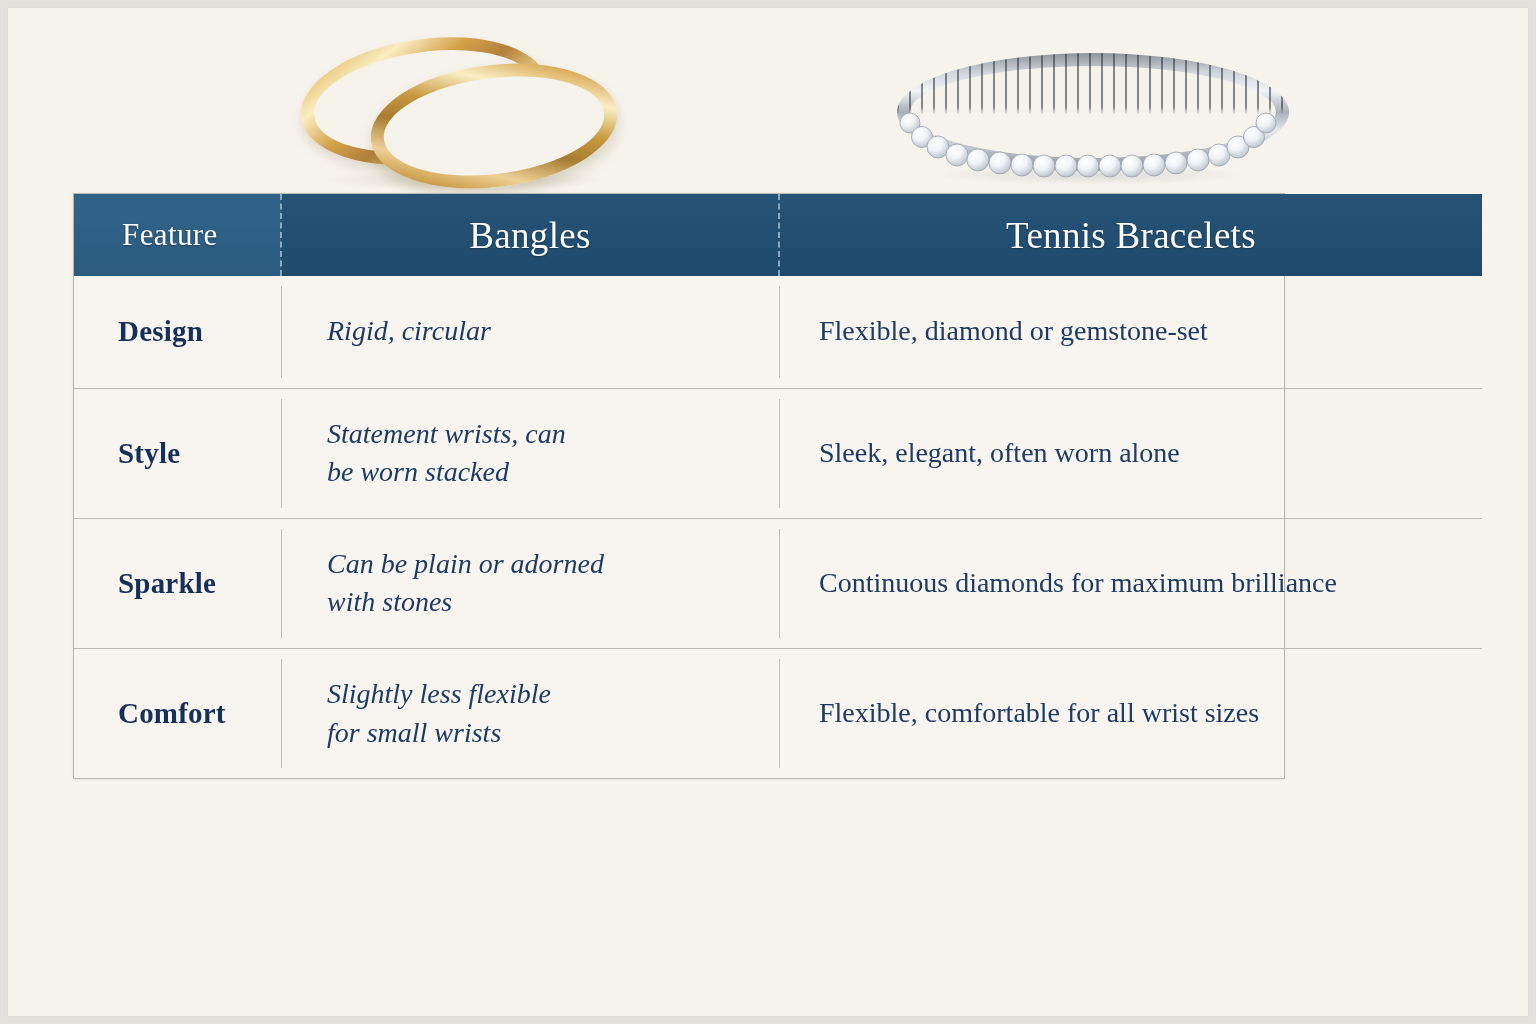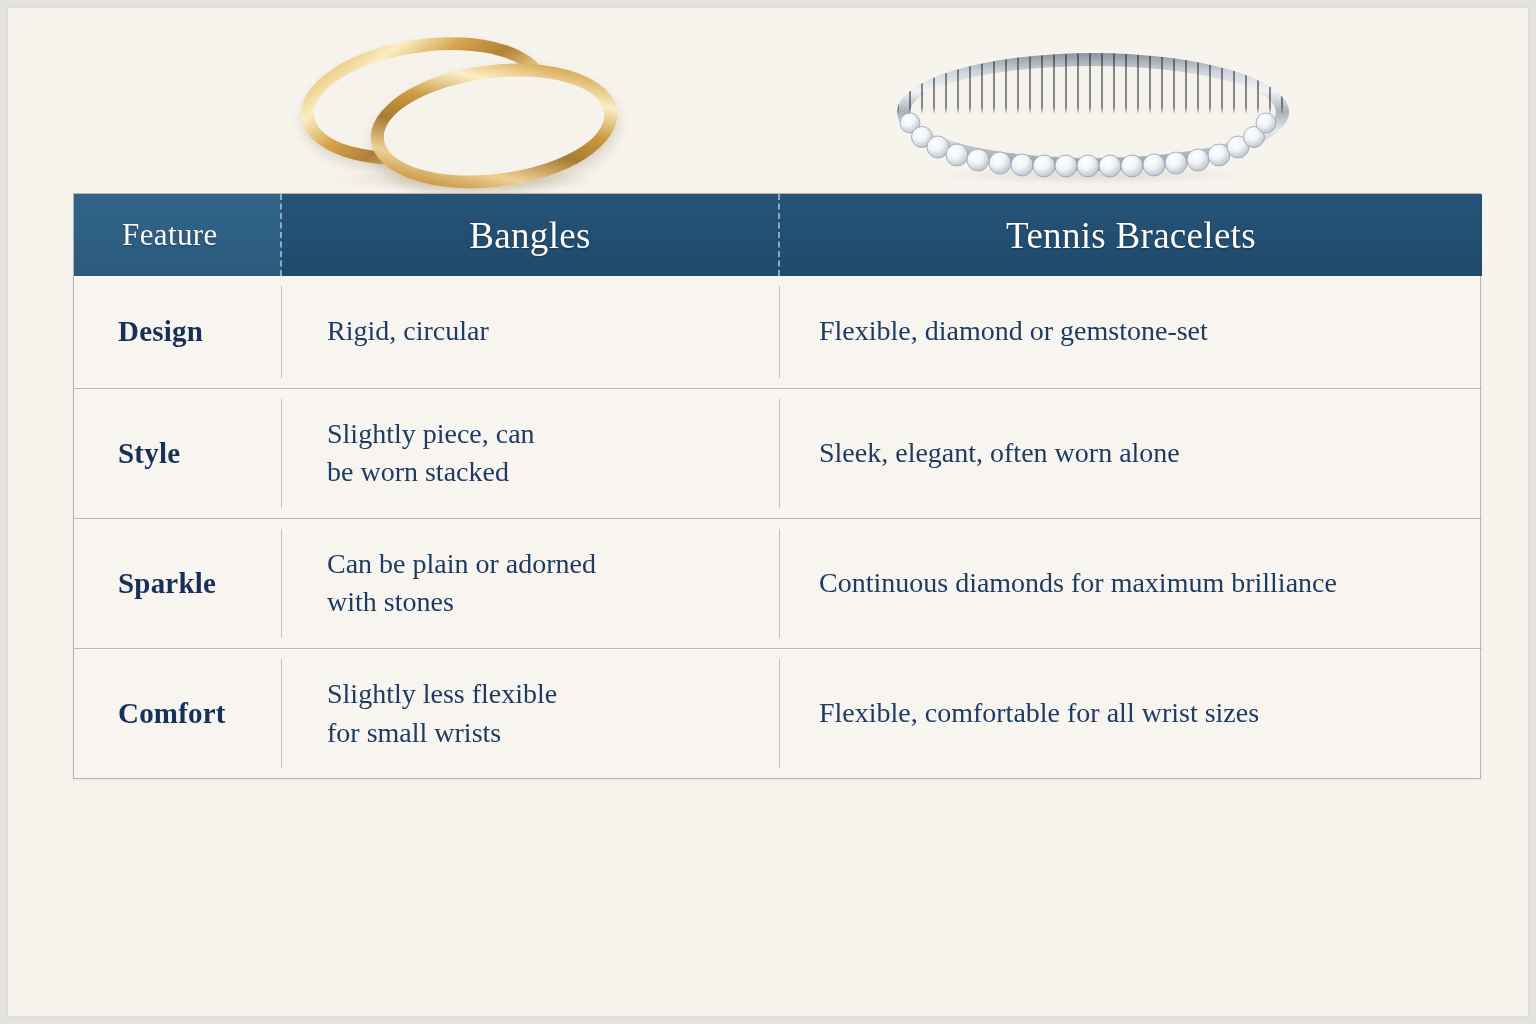--- a/index.html
+++ b/index.html
@@ -162,21 +162,21 @@
     height: 20px;
     border-radius: 50%;
     background: radial-gradient(ellipse at center, rgba(120,125,135,0.20) 0%, rgba(120,125,135,0) 72%);
   }
 
   
   .table-wrap {
     position: absolute;
     left: 66px;
     top: 186px;
-    width: 1408px;
+    width: 1212px;
     border: 1px solid #b9b7b1;
     box-sizing: border-box;
     background: #f8f5f0;
     box-shadow: 0 1px 3px rgba(0,0,0,0.07);
   }
   table.cmp {
     width: 100%;
     border-collapse: collapse;
     table-layout: fixed;
   }
@@ -228,21 +228,21 @@
     padding-right: 10px;
     color: #17305a;
     letter-spacing: 0.2px;
   }
   td.v-bangles,
   td.v-tennis {
     font-size: 28px;
     line-height: 1.38;
     position: relative;
   }
-  td.v-bangles { padding-left: 46px; padding-right: 24px; }
+  td.v-bangles { padding-left: 46px; padding-right: 24px; font-style: italic; }
   td.v-tennis  { padding-left: 40px; padding-right: 24px; margin-left: 27px; }
 
   td.v-bangles::before,
   td.v-tennis::before {
     content: "";
     position: absolute;
     left: 0;
     top: 10px;
     bottom: 10px;
     width: 1px;
@@ -325,21 +325,21 @@
           </td>
           <td class="v-tennis">
             <span class="cell-line">Flexible, diamond or gemstone-set</span>
           </td>
         </tr>
 
 
         <tr>
           <td class="f-label">Style</td>
           <td class="v-bangles">
-            <span class="cell-line">Slightly piece, can</span>
+            <span class="cell-line">Statement wrists, can</span>
             <span class="cell-line">be worn stacked</span>
           </td>
           <td class="v-tennis">
             <span class="cell-line">Sleek, elegant, often worn alone</span>
           </td>
         </tr>
 
         <tr>
           <td class="f-label">Sparkle</td>
           <td class="v-bangles">

